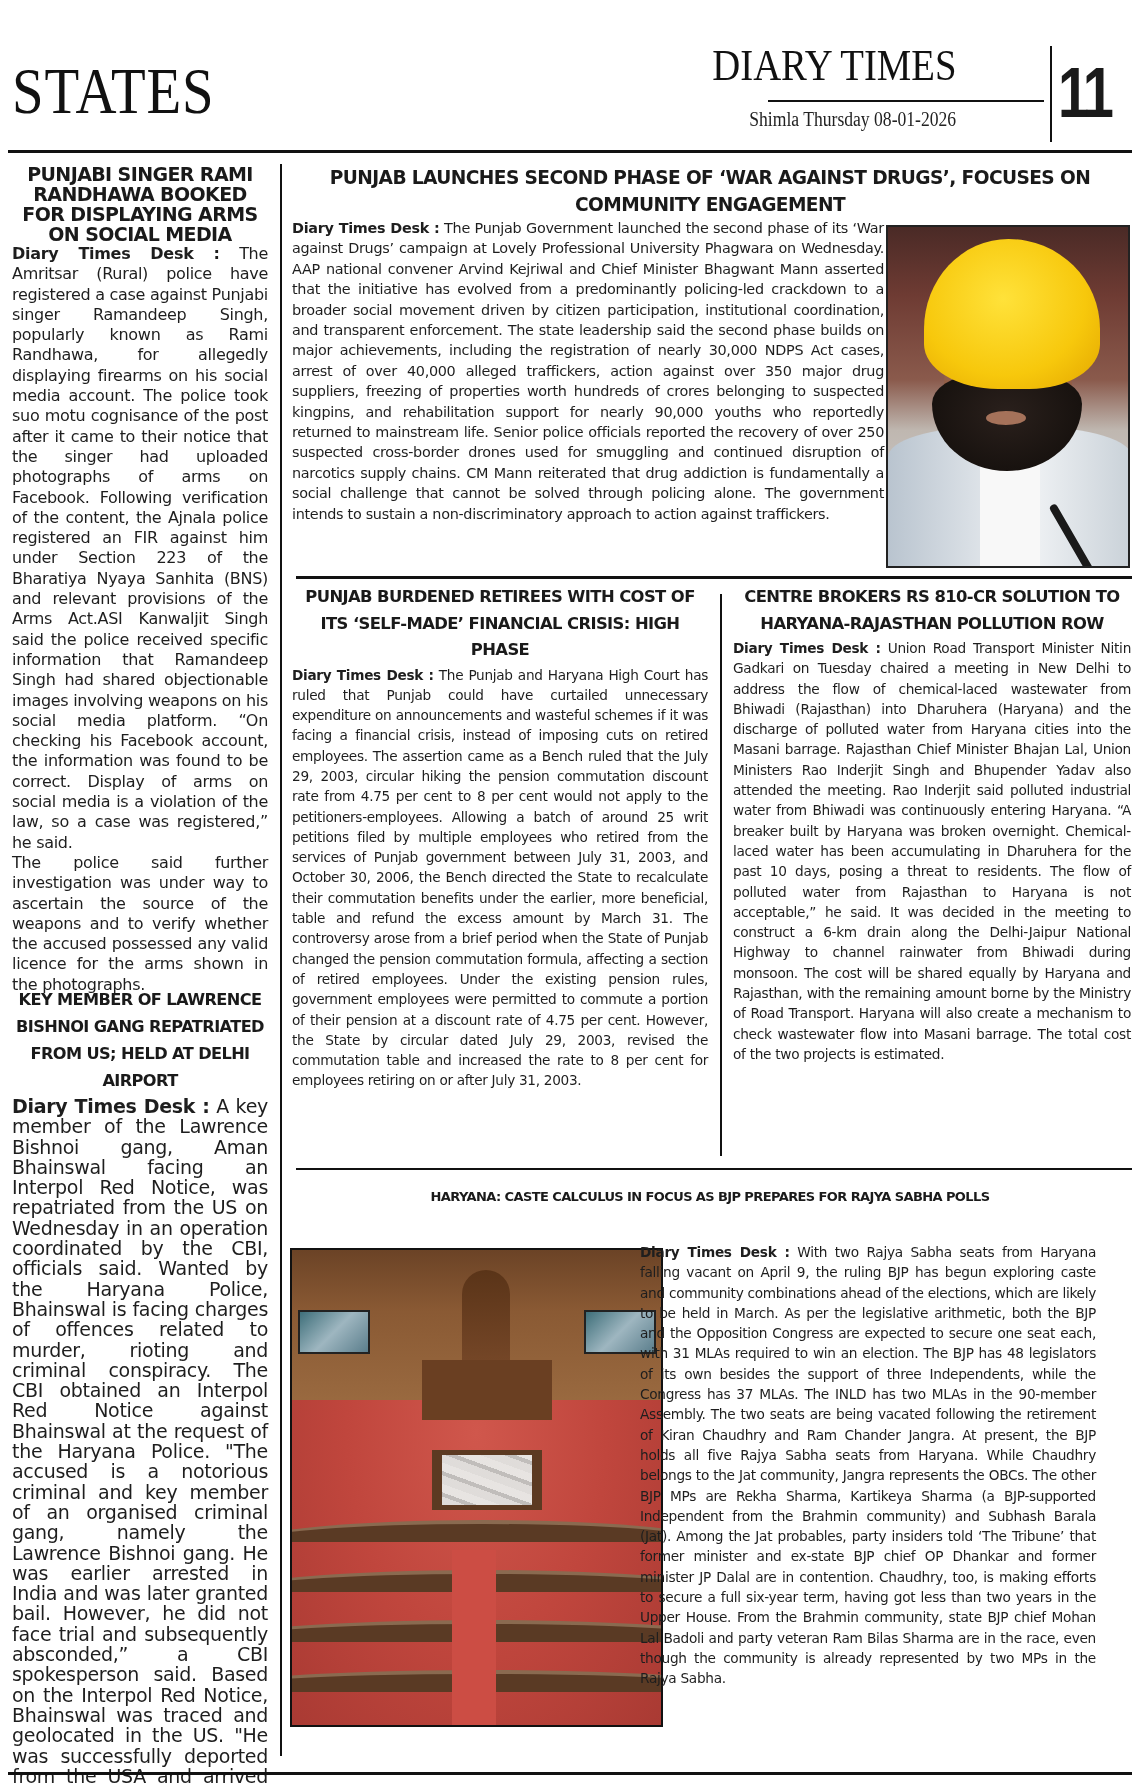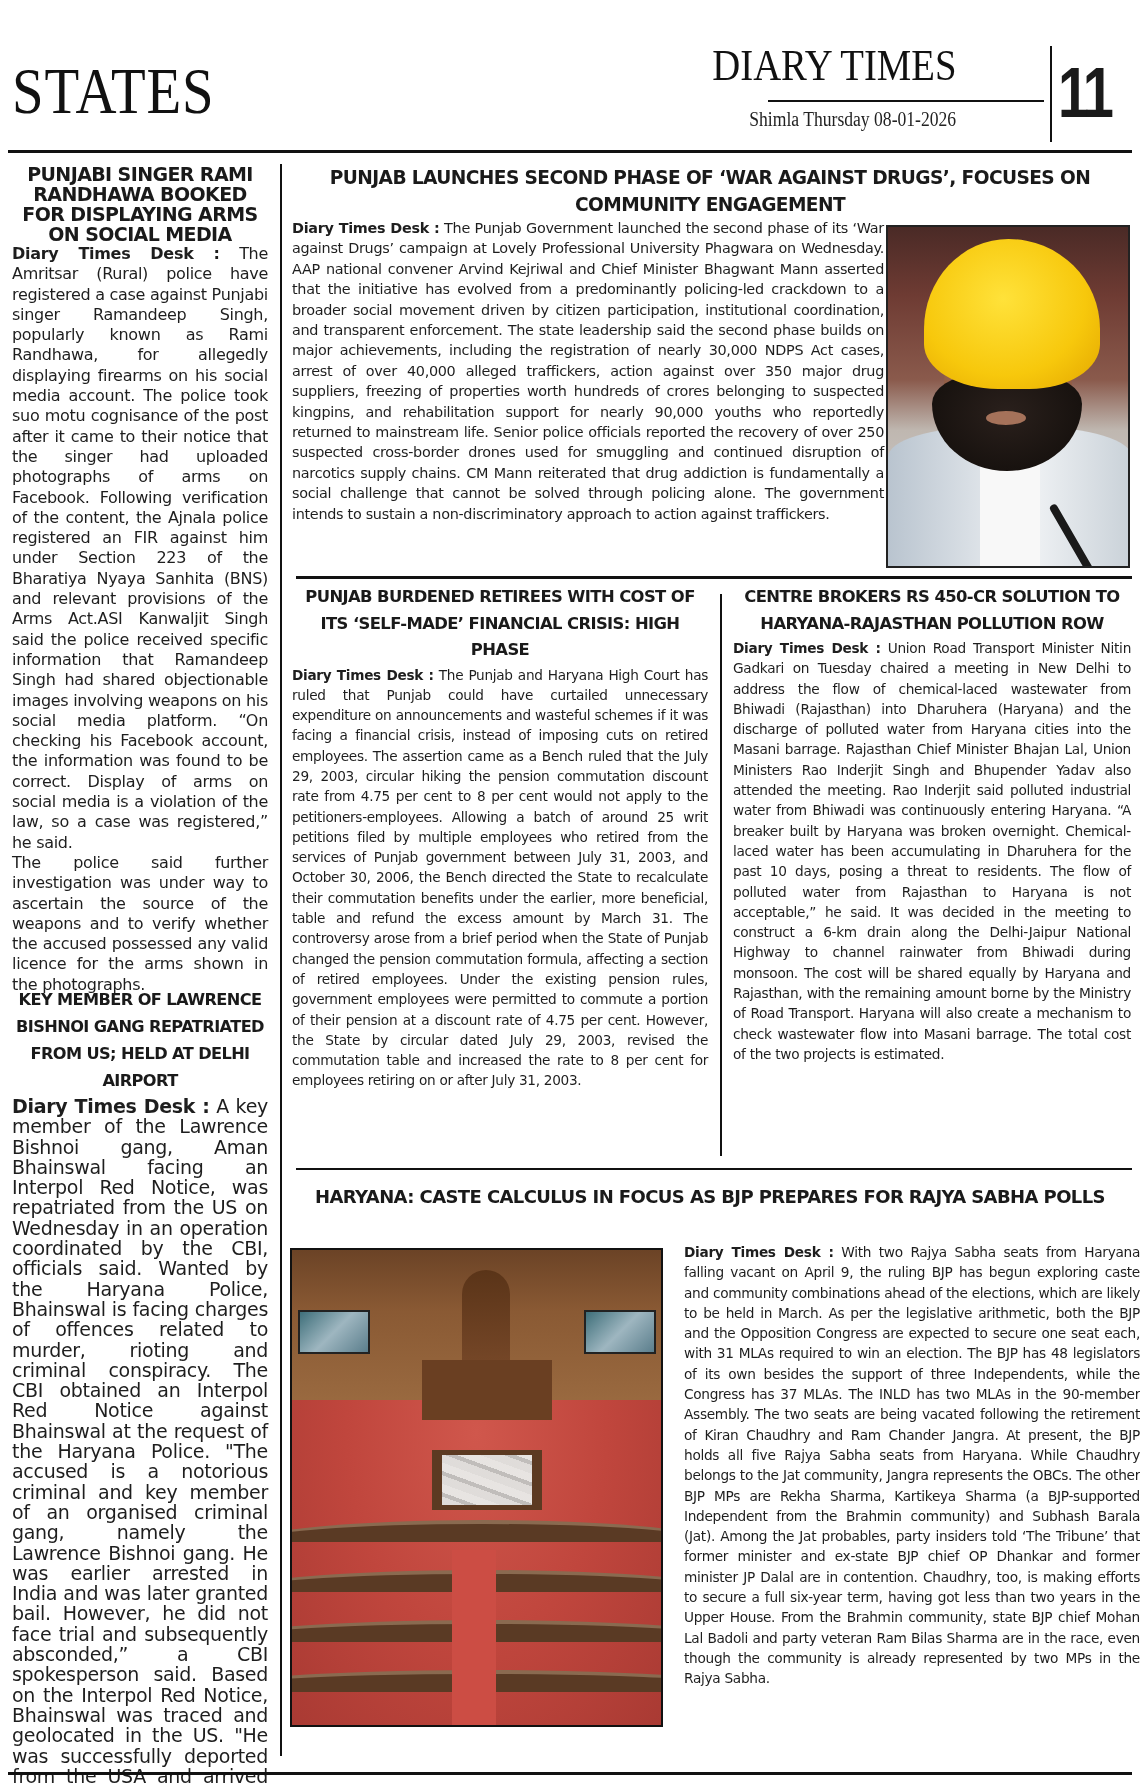--- a/index.html
+++ b/index.html
@@ -51,22 +51,22 @@
   
   #story-retirees { left: 292px; top: 584px; width: 416px; }
   #story-retirees .headline { font-size: 16.4px; line-height: 26.5px; margin-bottom: 1px; }
   #story-retirees .body-text { font-size: 13.65px; line-height: 20.3px; }
   #story-pollution { left: 733px; top: 584px; width: 398px; }
   #story-pollution .headline { font-size: 16.4px; line-height: 26.5px; margin-bottom: 1px; }
   #story-pollution .body-text { font-size: 13.7px; line-height: 20.3px; }
 
   
   #story-rajya-headline { position: absolute; left: 290px; top: 1182px; width: 840px; }
-  #story-rajya-headline .headline { font-size: 18px; line-height: 30px; }
-  #story-rajya { left: 684px; top: 1242px; width: 456px; }
+  #story-rajya-headline .headline { font-size: 13px; line-height: 30px; }
+  #story-rajya { left: 640px; top: 1242px; width: 456px; }
   #story-rajya .body-text { font-size: 13.7px; line-height: 20.3px; }
 
   .photo-house { position: absolute; left: 290px; top: 1248px; width: 373px; height: 479px; border: 2px solid #111; overflow: hidden; background: #c0473f; }
   .house-wall { position: absolute; left: 0; top: 0; width: 100%; height: 155px; background: linear-gradient(180deg, #6b4326 0%, #8a5a34 40%, #9a6a40 100%); }
   .house-screen { position: absolute; top: 60px; width: 72px; height: 44px; background: linear-gradient(135deg, #3e6f7a, #9eb6c0 50%, #5b7e8c); border: 2px solid #222; }
   .house-throne { position: absolute; left: 170px; top: 20px; width: 48px; height: 110px; background: linear-gradient(180deg, #5a3418, #7a4a2a); border-radius: 24px 24px 0 0; }
   .house-dais { position: absolute; left: 130px; top: 110px; width: 130px; height: 60px; background: #6a3f22; }
   .house-floor { position: absolute; left: 0; top: 150px; width: 100%; height: 330px; background: radial-gradient(ellipse at 50% 10%, #d0574c 0%, #c0463d 50%, #a93a33 100%); }
   .house-table { position: absolute; left: 140px; top: 200px; width: 110px; height: 60px; background: #5c3a22; }
   .house-papers { position: absolute; left: 150px; top: 205px; width: 90px; height: 50px; background: repeating-linear-gradient(20deg, #eee 0 8px, #ccc 8px 12px, #f7f7f7 12px 20px); opacity: 0.9; }
@@ -119,21 +119,21 @@
   <div class="mann-turban"></div>
   <div class="mann-mic"></div>
 </figure>
 
 <article class="story" id="story-retirees">
   <h2 class="headline">PUNJAB BURDENED RETIREES WITH COST OF ITS ‘SELF-MADE’ FINANCIAL CRISIS: HIGH PHASE</h2>
   <p class="body-text"><span class="byline">Diary Times Desk :</span><span> The Punjab and Haryana High Court has ruled that Punjab could have curtailed unnecessary expenditure on announcements and wasteful schemes if it was facing a financial crisis, instead of imposing cuts on retired employees. The assertion came as a Bench ruled that the July 29, 2003, circular hiking the pension commutation discount rate from 4.75 per cent to 8 per cent would not apply to the petitioners-employees. Allowing a batch of around 25 writ petitions filed by multiple employees who retired from the services of Punjab government between July 31, 2003, and October 30, 2006, the Bench directed the State to recalculate their commutation benefits under the earlier, more beneficial, table and refund the excess amount by March 31. The controversy arose from a brief period when the State of Punjab changed the pension commutation formula, affecting a section of retired employees. Under the existing pension rules, government employees were permitted to commute a portion of their pension at a discount rate of 4.75 per cent. However, the State by circular dated July 29, 2003, revised the commutation table and increased the rate to 8 per cent for employees retiring on or after July 31, 2003.</span></p>
 </article>
 
 <article class="story" id="story-pollution">
-  <h2 class="headline">CENTRE BROKERS RS 450-CR SOLUTION TO HARYANA-RAJASTHAN POLLUTION ROW</h2>
+  <h2 class="headline">CENTRE BROKERS RS 810-CR SOLUTION TO HARYANA-RAJASTHAN POLLUTION ROW</h2>
   <p class="body-text"><span class="byline">Diary Times Desk :</span><span> Union Road Transport Minister Nitin Gadkari on Tuesday chaired a meeting in New Delhi to address the flow of chemical-laced wastewater from Bhiwadi (Rajasthan) into Dharuhera (Haryana) and the discharge of polluted water from Haryana cities into the Masani barrage. Rajasthan Chief Minister Bhajan Lal, Union Ministers Rao Inderjit Singh and Bhupender Yadav also attended the meeting. Rao Inderjit said polluted industrial water from Bhiwadi was continuously entering Haryana. “A breaker built by Haryana was broken overnight. Chemical-laced water has been accumulating in Dharuhera for the past 10 days, posing a threat to residents. The flow of polluted water from Rajasthan to Haryana is not acceptable,” he said. It was decided in the meeting to construct a 6-km drain along the Delhi-Jaipur National Highway to channel rainwater from Bhiwadi during monsoon. The cost will be shared equally by Haryana and Rajasthan, with the remaining amount borne by the Ministry of Road Transport. Haryana will also create a mechanism to check wastewater flow into Masani barrage. The total cost of the two projects is estimated.</span></p>
 </article>
 
 <div id="story-rajya-headline">
   <h1 class="headline">HARYANA: CASTE CALCULUS IN FOCUS AS BJP PREPARES FOR RAJYA SABHA POLLS</h1>
 </div>
 <figure class="photo-house" title="Rajya Sabha chamber with red carpet and wooden benches">
   <div class="house-wall"></div>
   <div class="house-screen" style="left:6px;"></div>
   <div class="house-screen" style="left:292px;"></div>

